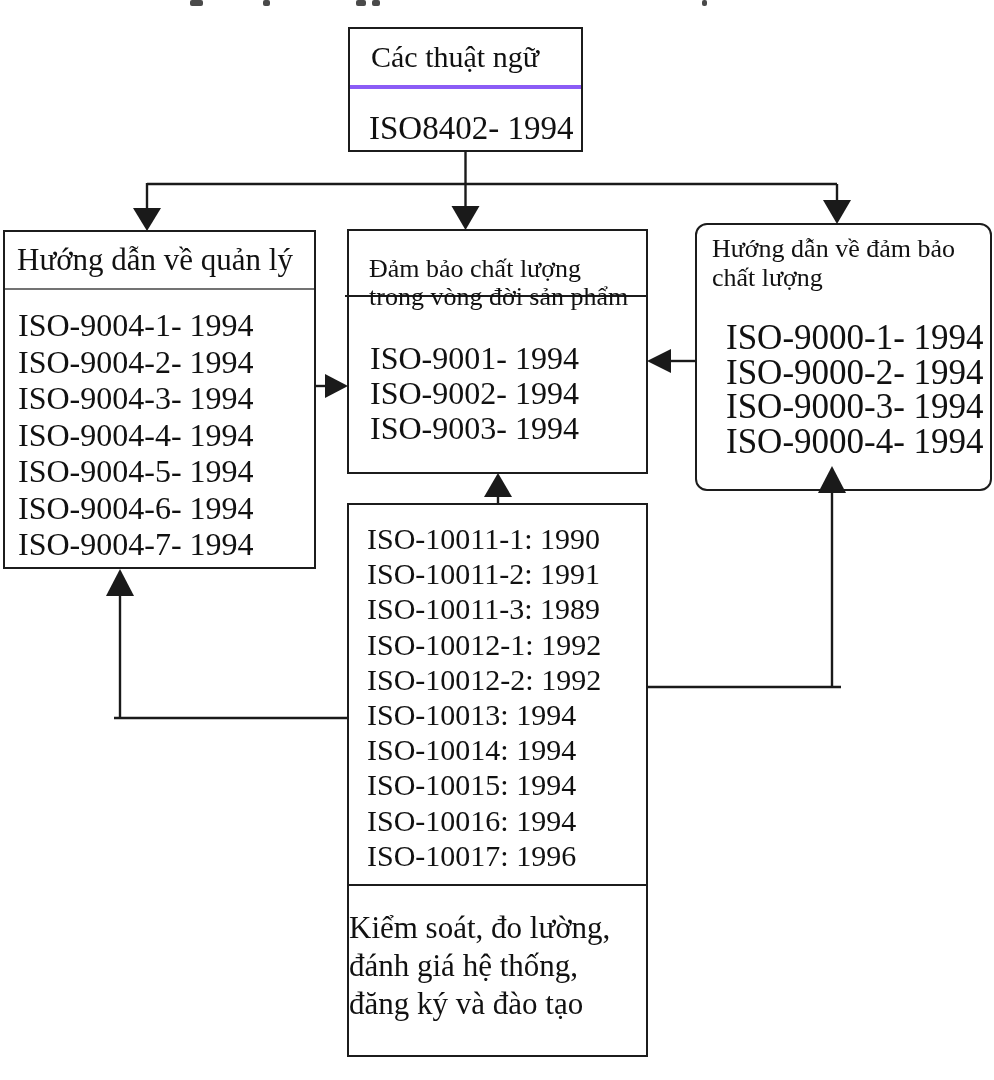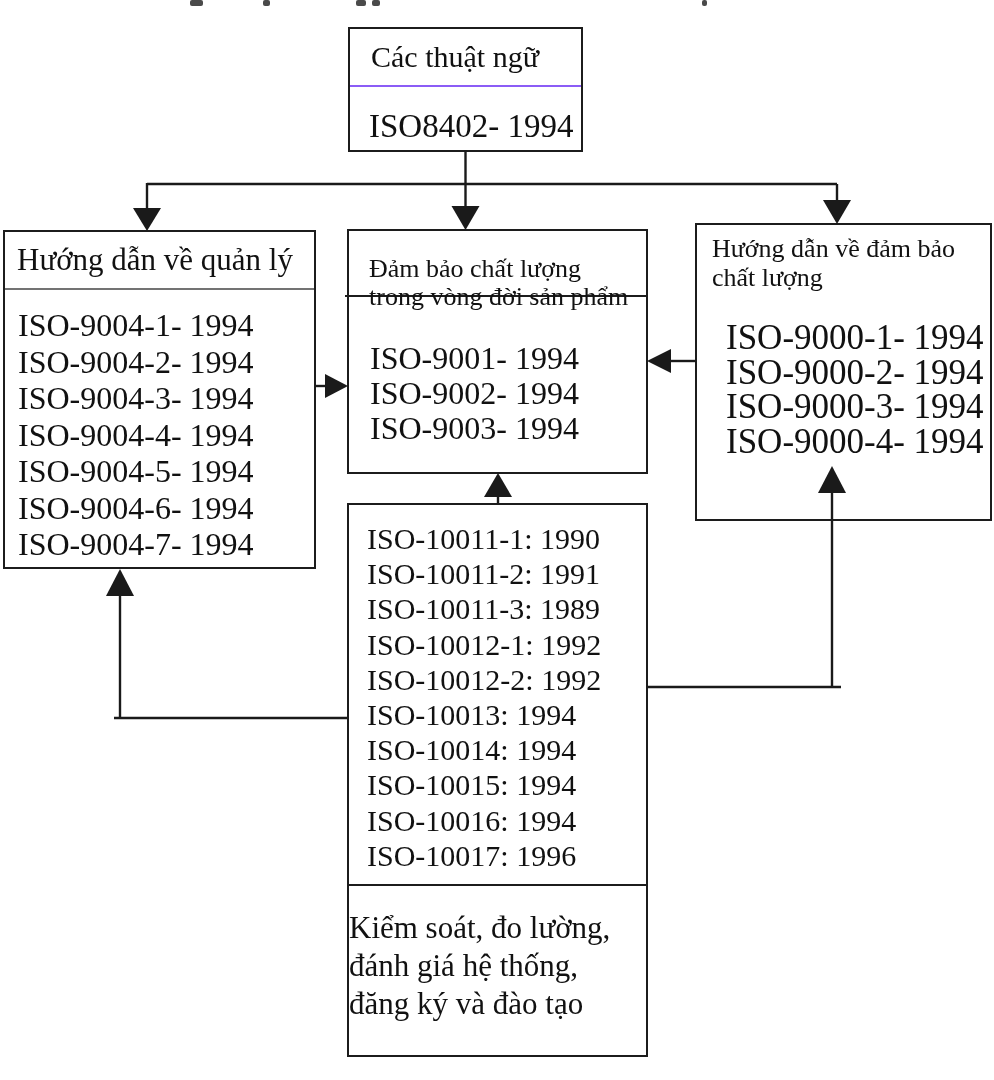--- a/index.html
+++ b/index.html
@@ -17,21 +17,21 @@
     position: absolute;
     box-sizing: border-box;
     border: 2px solid #1c1c1c;
     background: #ffffff;
   }
   .nowrap { white-space: nowrap; }
 
   
   #terms-box { left: 348px; top: 27px; width: 235px; height: 125px; }
   #terms-box .row1 {
-    height: 56px; border-bottom: 2px solid #8b5cf6;
+    height: 56px; border-bottom: 4px solid #8b5cf6;
     display: flex; align-items: center; padding-left: 21px;
     font-size: 30px;
   }
   #terms-box .row2 {
     height: 63px;
     display: flex; align-items: center; padding-left: 19px;
     font-size: 33px;
     margin-top: 8px;
   }
 
@@ -56,21 +56,21 @@
   #lifecycle-box .strike-divider {
     position: absolute; top: 64px; left: -4px; right: 0;
     height: 2px; background: #1c1c1c; z-index: 1;
   }
   #lifecycle-box .list {
     position: absolute; top: 110px; left: 21px;
     font-size: 32px; line-height: 35px;
   }
 
   
-  #qa-box { left: 695px; top: 223px; width: 297px; height: 298px; }
+  #qa-box { left: 695px; top: 223px; width: 297px; height: 268px; border-radius: 12px; }
   #qa-box .hdr {
     position: absolute; top: 9px; left: 15px;
     font-size: 26px; line-height: 29px;
   }
   #qa-box .list {
     position: absolute; top: 96px; left: 29px;
     font-size: 35px; line-height: 34.5px;
   }
 
   

